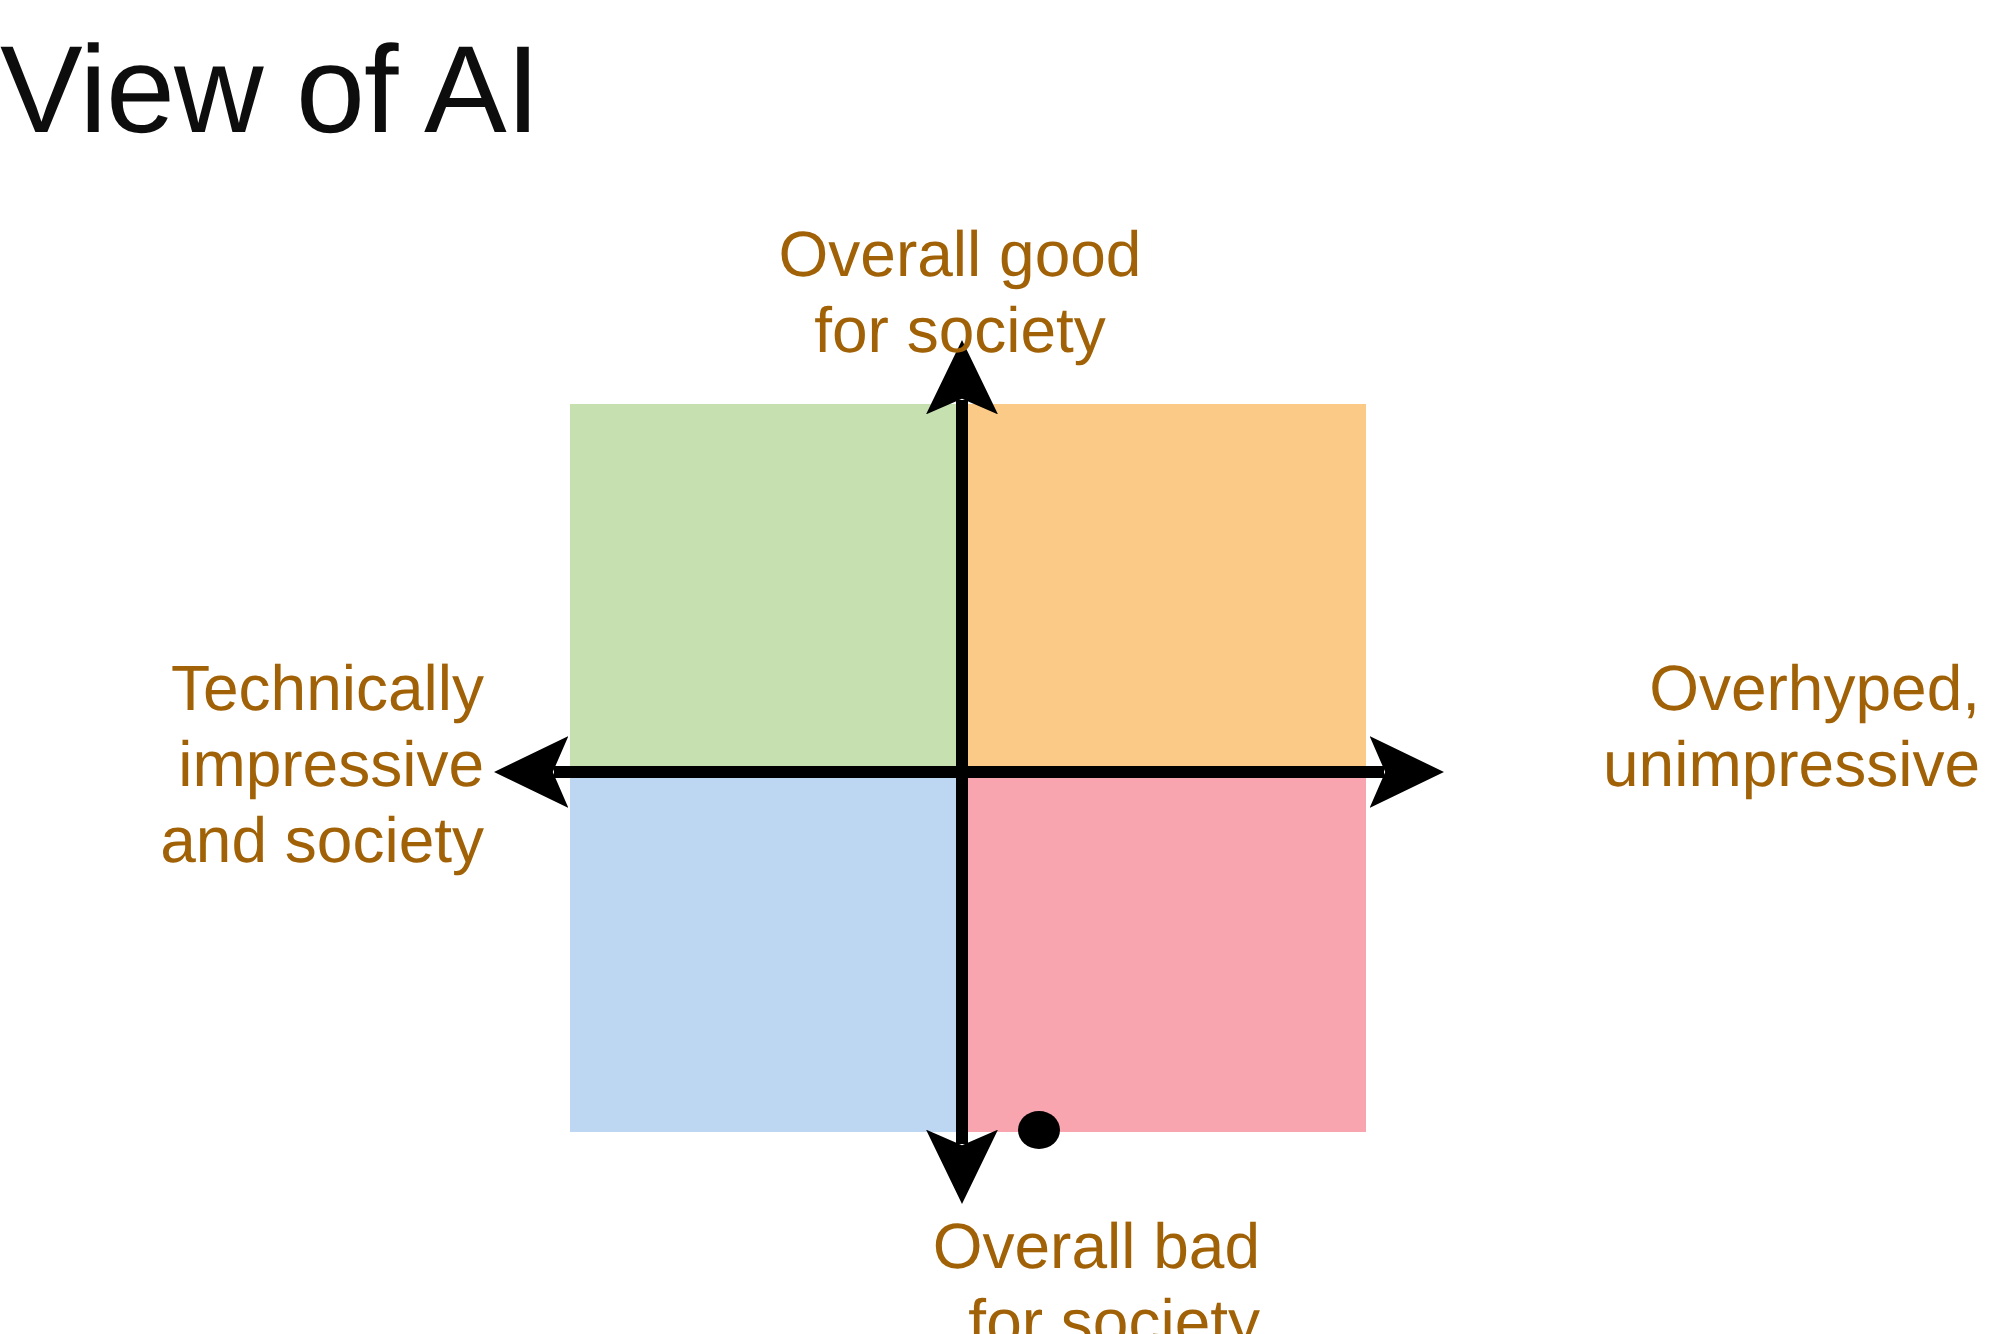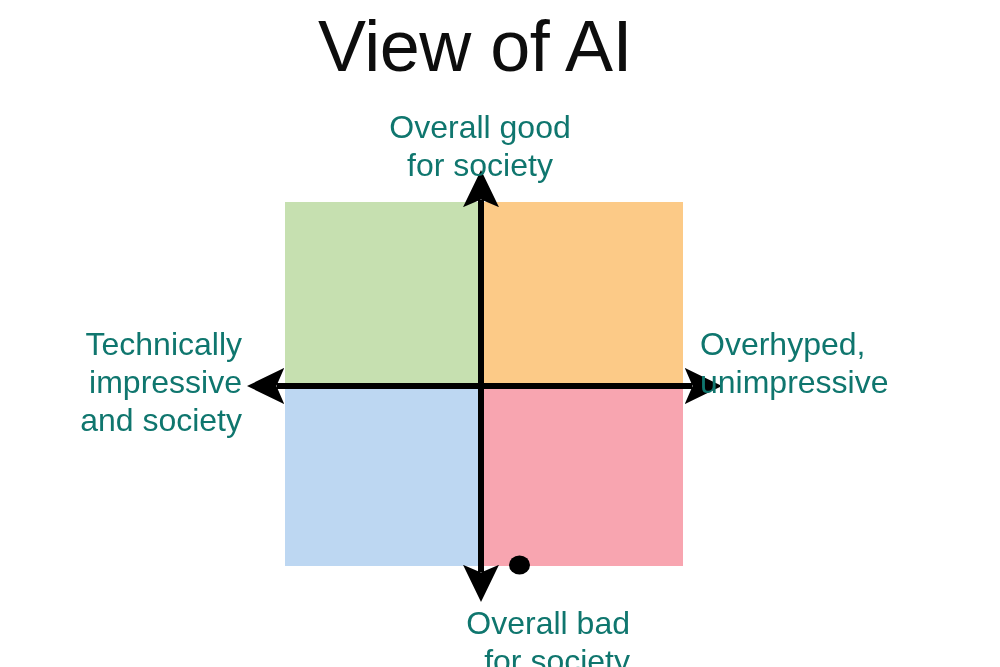--- a/index.html
+++ b/index.html
@@ -15,22 +15,22 @@
     font-family: "Liberation Sans", sans-serif;
     color: #000000;
   }
 
   
   #chart-title {
     position: absolute;
     left: 0;
     top: 14px;
     width: 950px;
-    text-align: center;
-    font-size: 72px;
+    text-align: left;
+    font-size: 62px;
     line-height: 64px;
     font-weight: 400;
     letter-spacing: -0.5px;
     color: #0d0d0d;
     white-space: nowrap;
   }
 
   
   #quadrant-plot {
     position: absolute;
@@ -58,21 +58,21 @@
     height: 667px;
     pointer-events: none;
   }
 
   
   .axis-label {
     position: absolute;
     font-size: 32px;
     line-height: 38px;
     font-weight: 400;
-    color: #0f766e;
+    color: #a16207;
     white-space: pre-line;
   }
   #axis-label-top {
     left: 330px;
     top: 108px;
     width: 300px;
     text-align: center;
   }
   #axis-label-bottom {
     left: 330px;
@@ -84,21 +84,21 @@
   #axis-label-left {
     left: 20px;
     top: 325px;
     width: 222px;
     text-align: right;
   }
   #axis-label-right {
     left: 700px;
     top: 325px;
     width: 290px;
-    text-align: left;
+    text-align: right;
   }
 </style>
 </head>
 <body>
 
 <div id="chart-title">View of AI</div>
 
 <div id="quadrant-plot">
   <div class="quadrant" id="quadrant-top-left" style="background:#c6e0b0;"></div>
   <div class="quadrant" id="quadrant-top-right" style="background:#fcca87;"></div>

